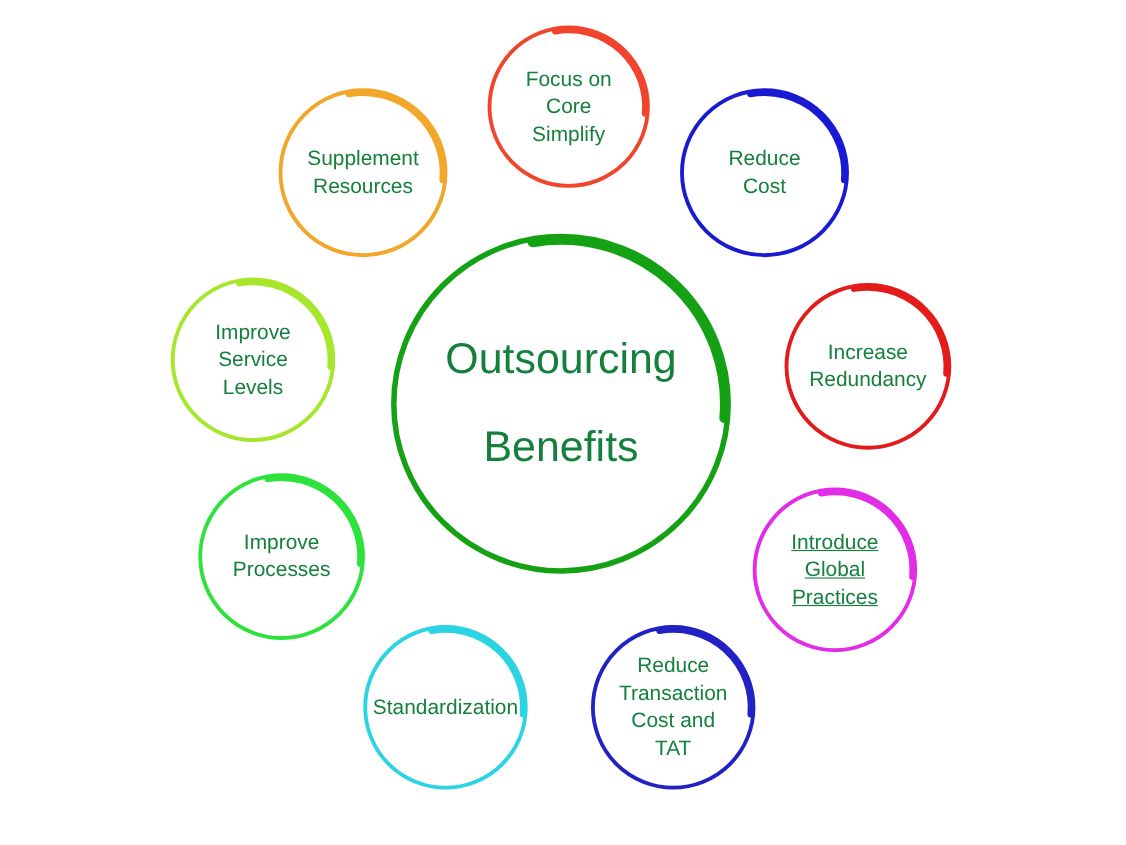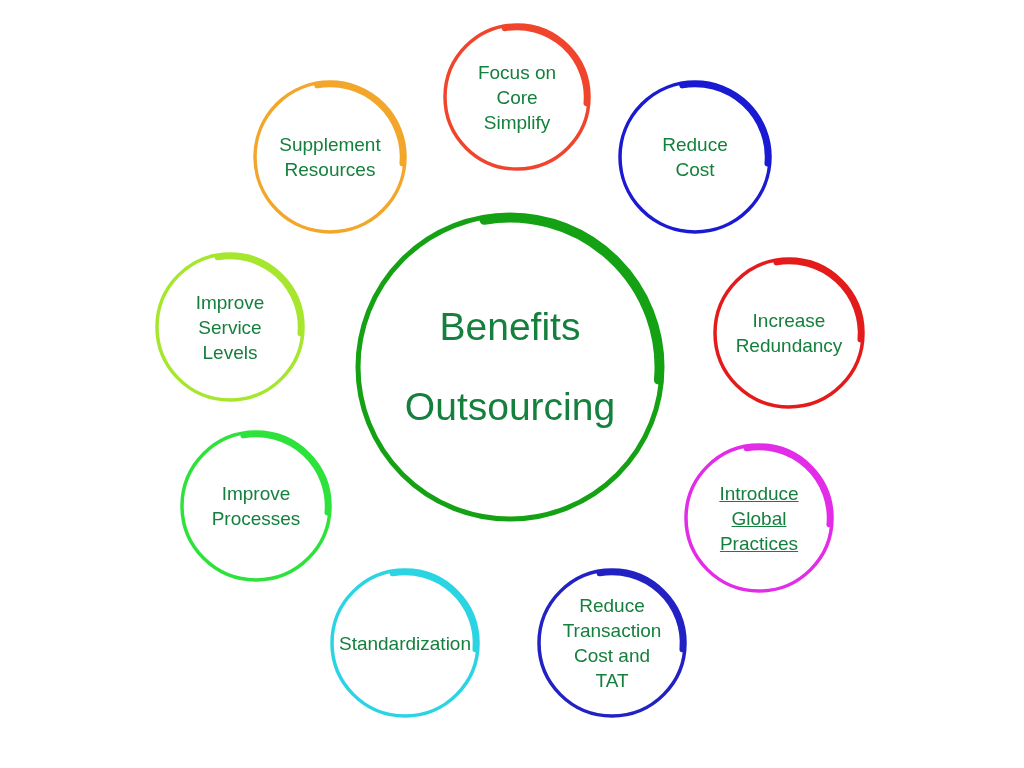--- a/index.html
+++ b/index.html
@@ -62,22 +62,22 @@
         <path d="M 217.68834420341463 257.17713031143444 A 70.9 70.9 0 0 1 300.63020409470477 333.179342160809" fill="none" stroke="#a6e62c" stroke-width="6.3" stroke-linecap="round"></path>
       </g>
       <g>
         <circle cx="330" cy="157" r="75" fill="none" stroke="#f2a62a" stroke-width="3.5"></circle>
         <path d="M 317.3410478480808 85.20751480541003 A 72.9 72.9 0 0 1 402.6225934908882 163.35365364630428" fill="none" stroke="#f2a62a" stroke-width="6.3" stroke-linecap="round"></path>
       </g>
     </svg>
 
   <div class="node center-node" id="center-node" style="left: 358px; top: 215px; width: 304px; height: 304px;">
     <div class="label">
+      <span>Outsourcing</span>
       <span>Benefits</span>
-      <span>Outsourcing</span>
     </div>
   </div>
 
   <div id="benefit-nodes">
       <div class="node benefit-node" style="left: 445px; top: 25px; width: 144px; height: 144px;">
         <div class="label">
           <span>Focus on</span>
           <span>Core</span>
           <span>Simplify</span>
         </div>

